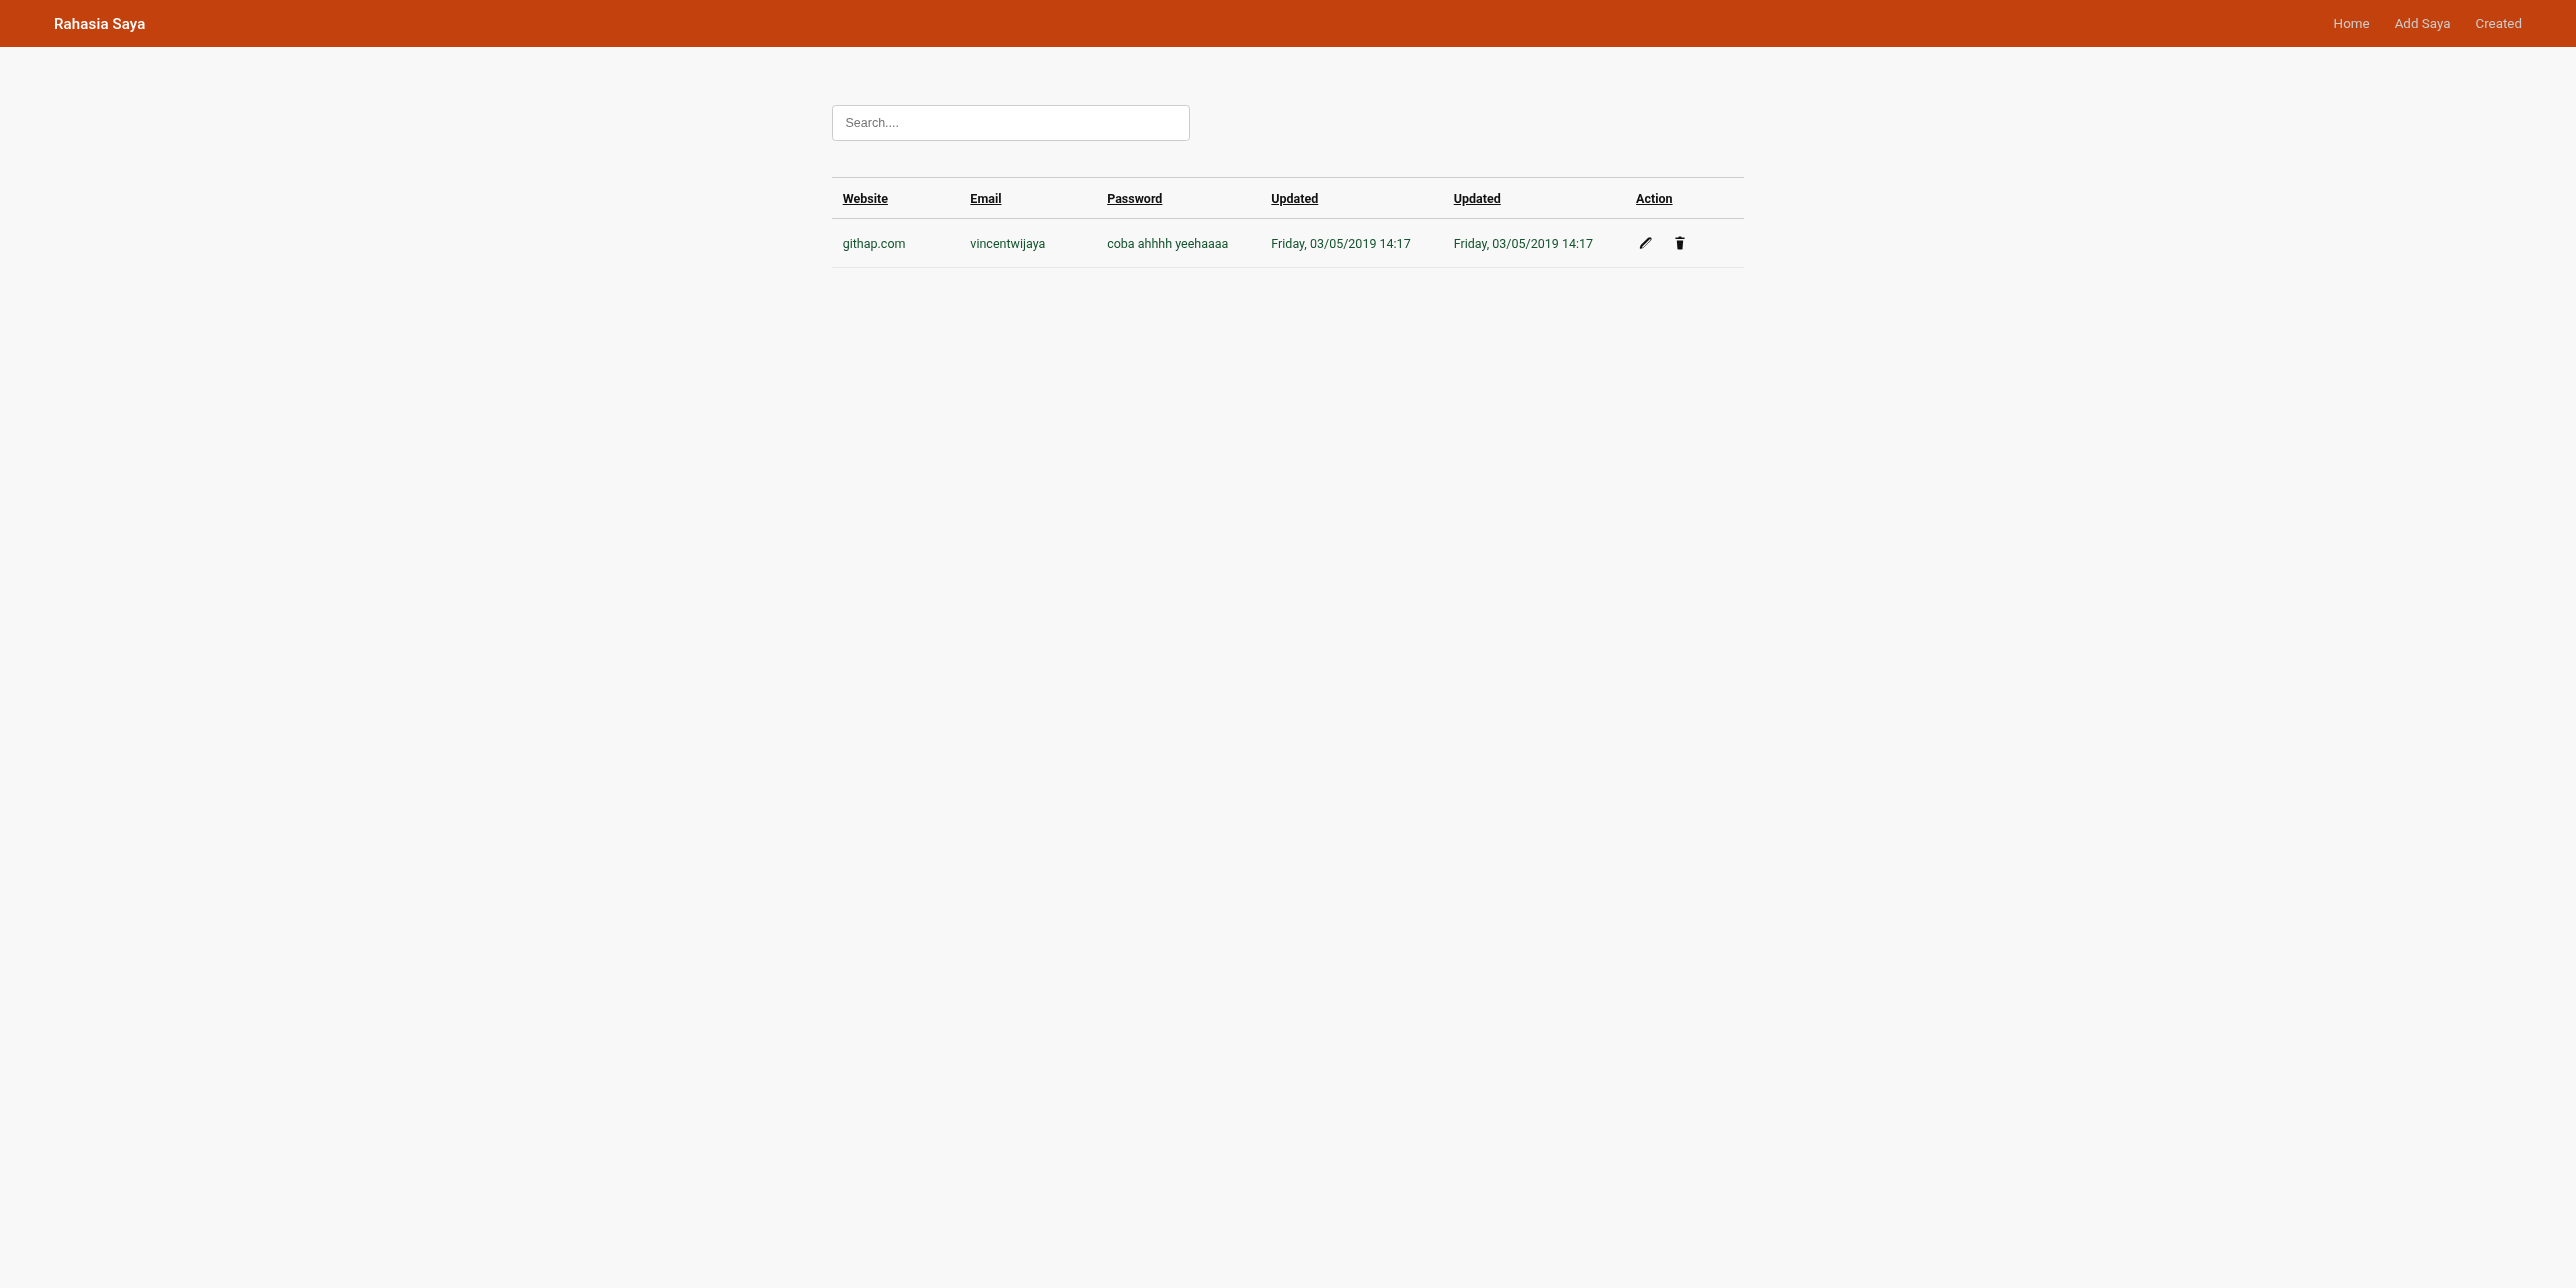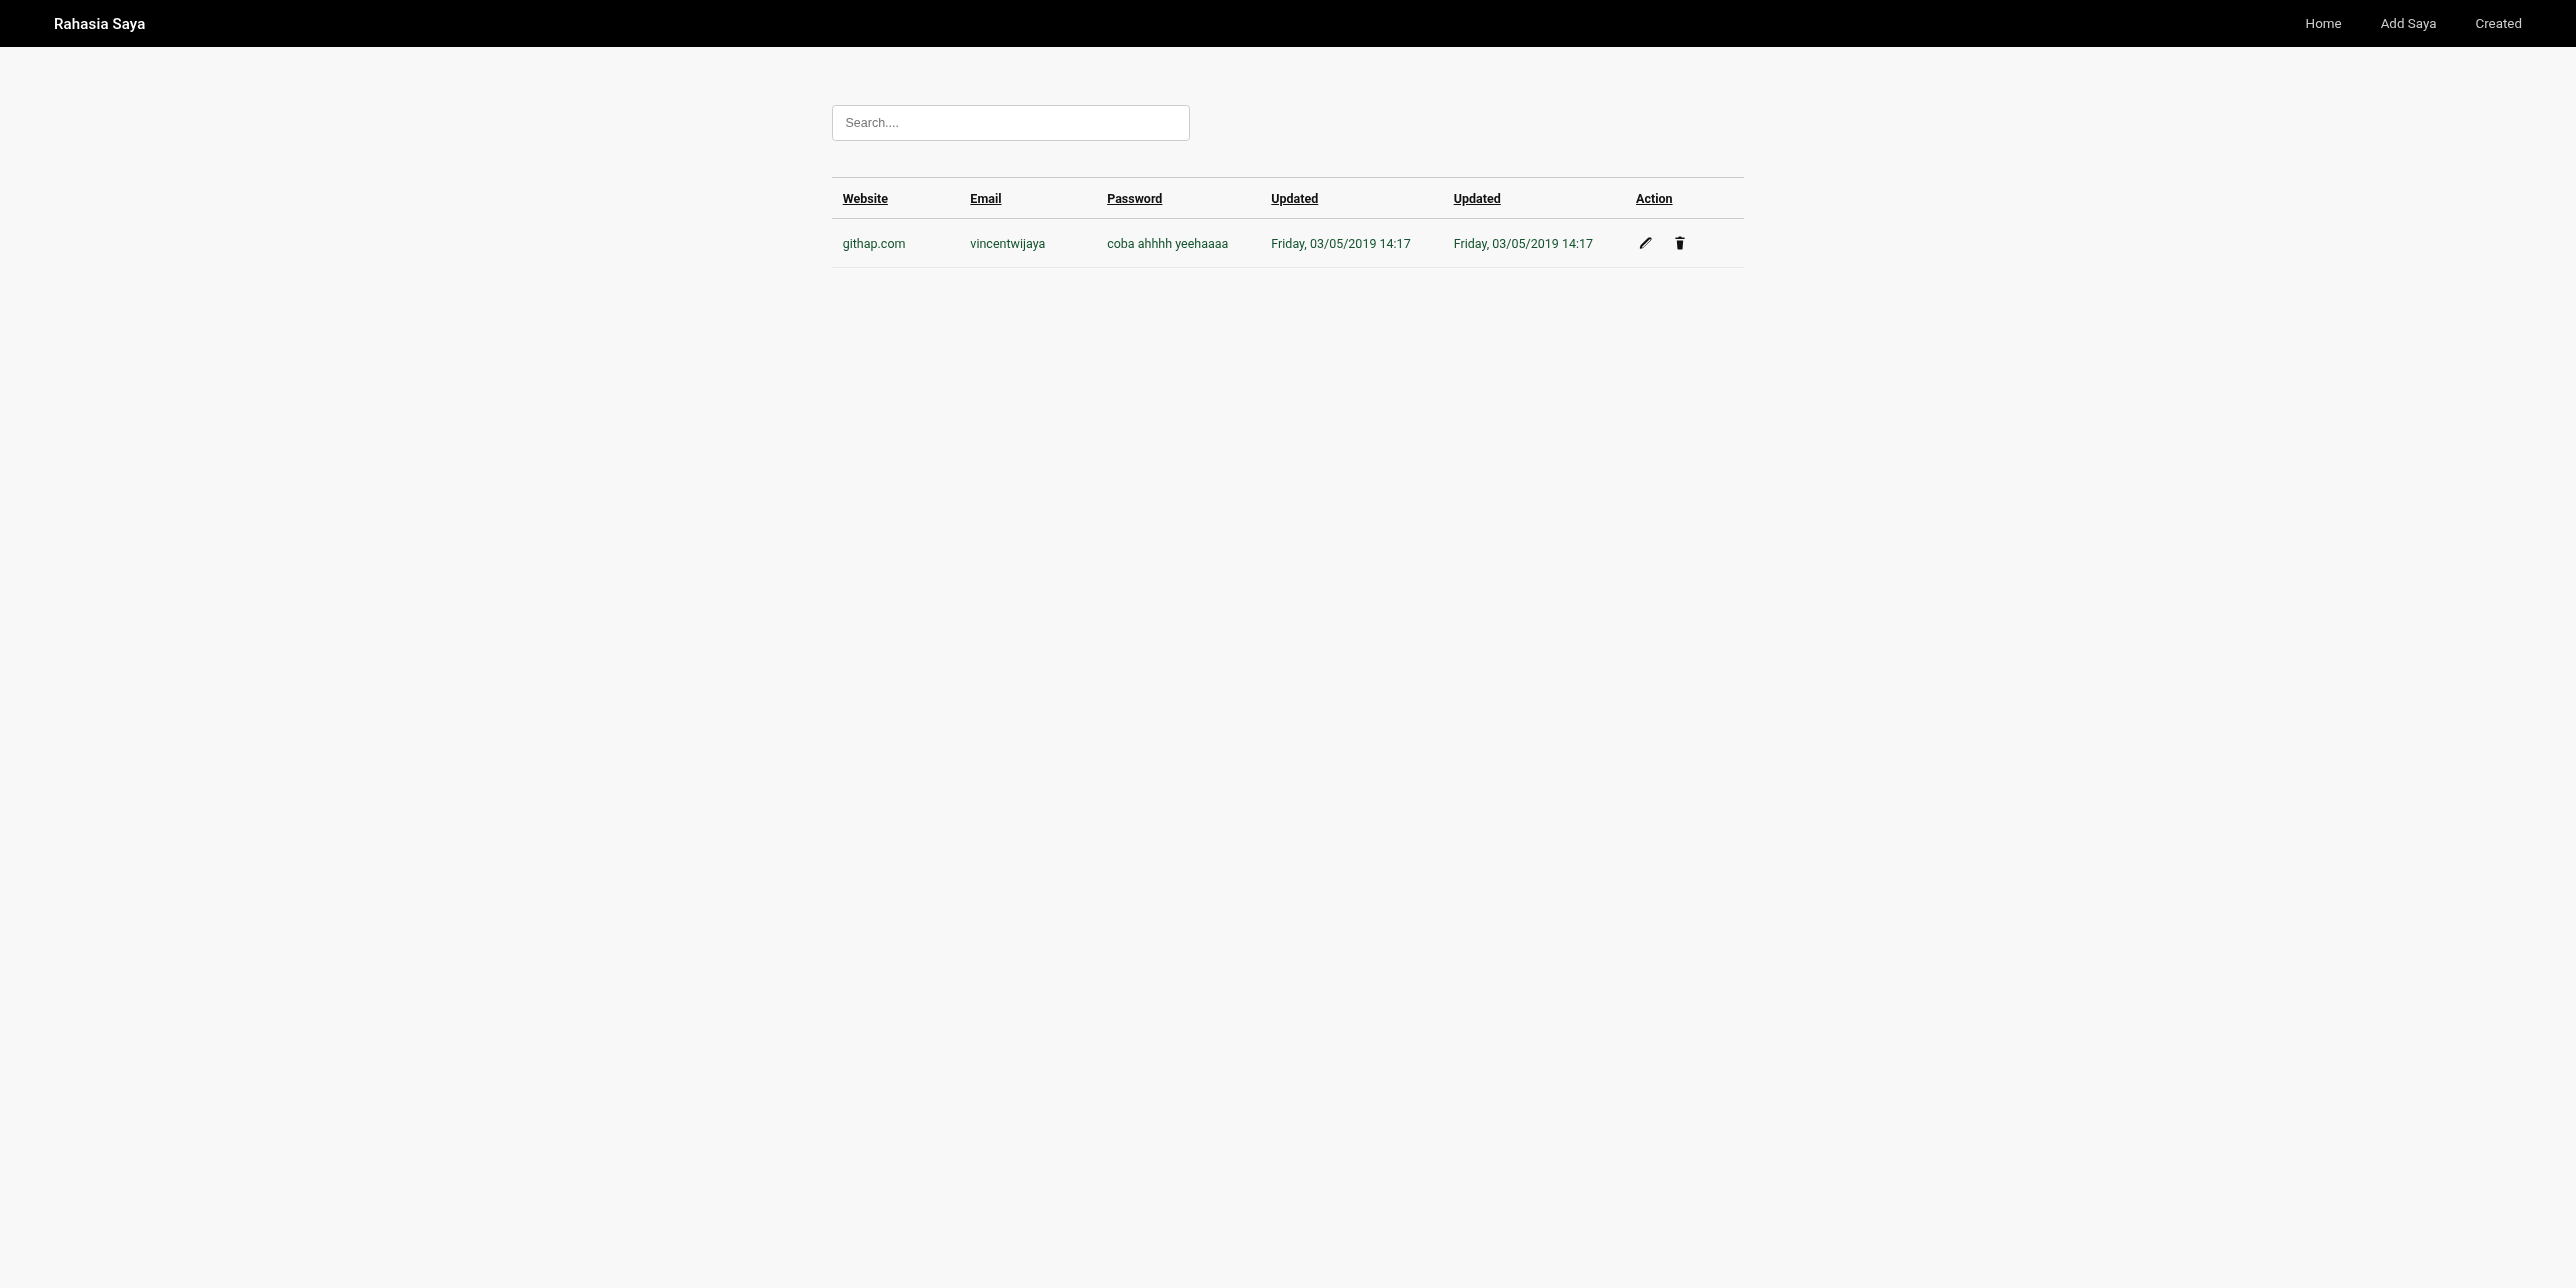--- a/index.html
+++ b/index.html
@@ -10,38 +10,38 @@
 
     body {
       font-family: -apple-system, BlinkMacSystemFont, 'Segoe UI', Roboto, Helvetica, Arial, sans-serif;
       background-color: #f8f8f8;
       color: #222;
       font-size: 13.4px;
     }
 
     
     .navbar {
-      background-color: #000000;
+      background-color: #c2410c;
       height: 47px;
       display: flex;
       align-items: center;
       justify-content: space-between;
       padding: 0 54px;
     }
 
     .navbar-brand {
       color: #ffffff;
       font-size: 15px;
       font-weight: 500;
       letter-spacing: 0.01em;
     }
 
     .navbar-links {
       display: flex;
-      gap: 39px;
+      gap: 25px;
     }
 
     .navbar-links a {
       color: #cccccc;
       text-decoration: none;
       font-size: 13.4px;
       cursor: pointer;
     }
 
     

